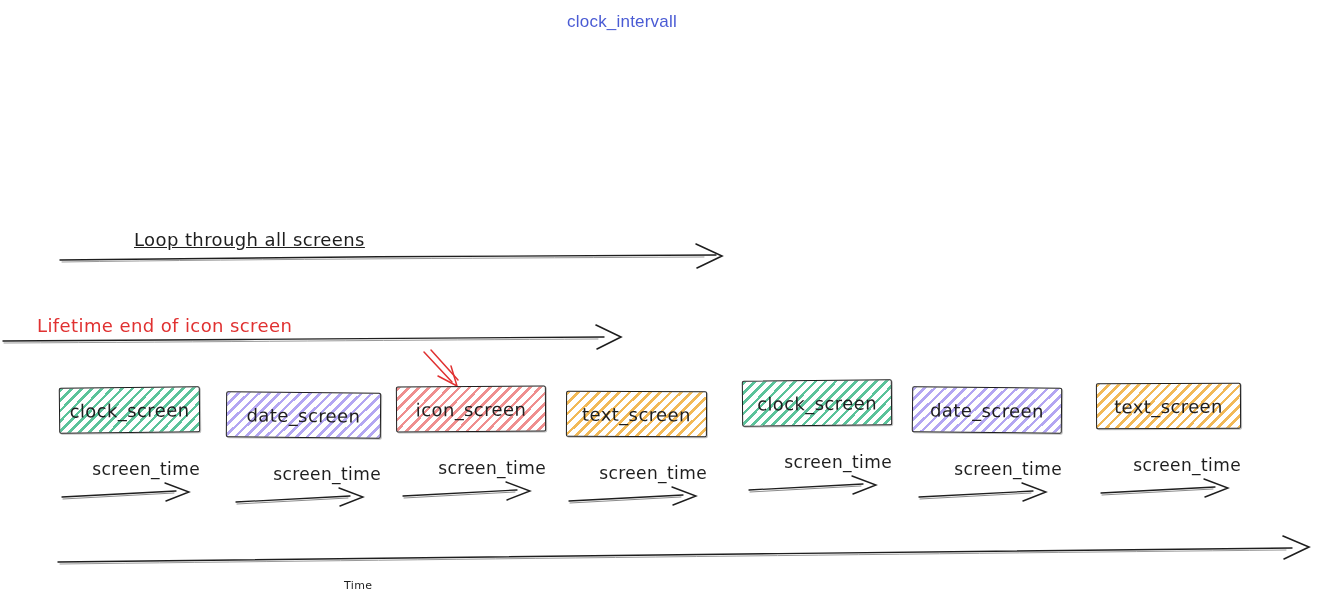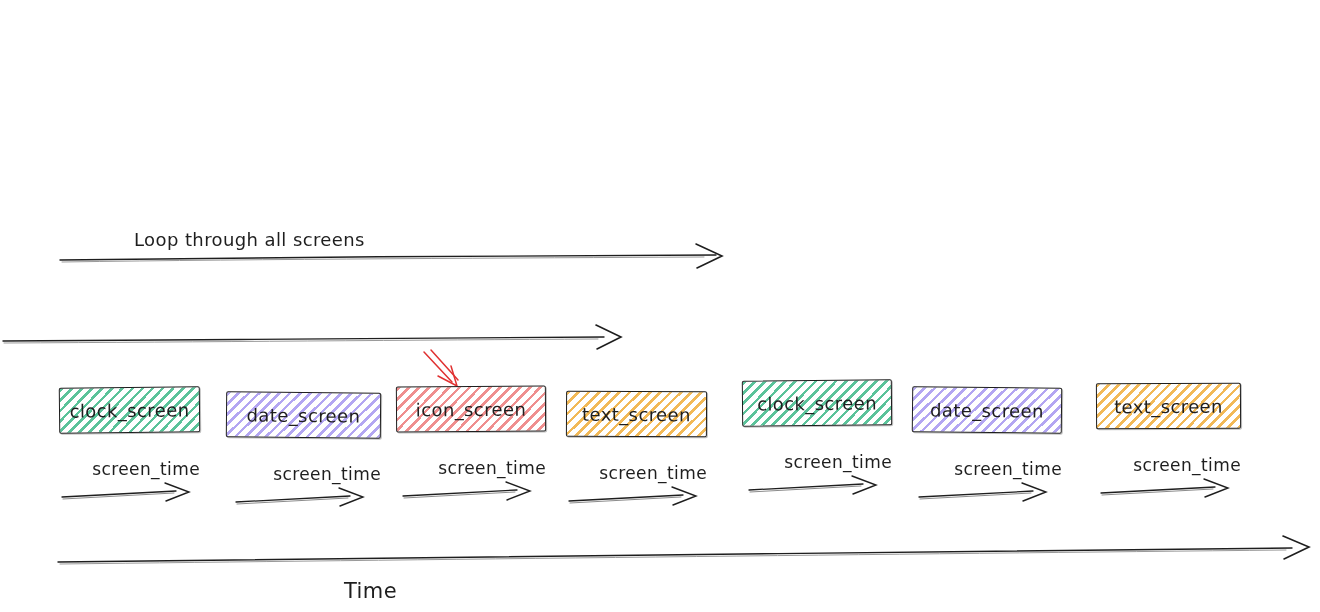--- a/index.html
+++ b/index.html
@@ -20,23 +20,23 @@
     font-size:17px;
     letter-spacing:0.2px;
   }
   
   .annot{
     position:absolute;
     font-size:18px;
     letter-spacing:0.4px;
     white-space:nowrap;
   }
-  .loop-label{left:134px;top:229px;}
+  .loop-label{left:134px;top:229px;text-decoration:underline;}
   .lifetime-label{left:37px;top:315px;}
-  .time-label{left:344px;top:579px;font-size:21px;}
+  .time-label{left:344px;top:579px;font-size:11px;}
   
   #arrows{
     position:absolute;left:0;top:0;width:1320px;height:612px;
     pointer-events:none;
   }
   
   .col{position:absolute;}
   .col-1{left:59px;top:387px;width:141px;}
   .col-2{left:226px;top:392px;width:155px;}
   .col-3{left:396px;top:386px;width:150px;}
@@ -71,22 +71,24 @@
     letter-spacing:0.4px;
     white-space:nowrap;
   }
   .st-arrow{display:block;margin:1px auto 0;}
 </style>
 </head>
 <body>
 
 <div id="canvas">
 
+  <div class="page-title" style="color: rgb(74, 91, 212);">clock_intervall</div>
 
   <div class="annot loop-label">Loop through all screens</div>
+  <div class="annot lifetime-label" style="color: rgb(224, 49, 49);">Lifetime end of icon screen</div>
   <div class="annot time-label">Time</div>
 
   <svg id="arrows" viewBox="0 0 1320 612" xmlns="http://www.w3.org/2000/svg">
 
     <g stroke="#1e1e1e" fill="none" stroke-linecap="round">
       <path d="M60 260 C 260 257, 520 256, 716 255" stroke-width="1.4"></path>
       <path d="M62 262 C 262 259, 520 258, 704 257" stroke="#9a9a9a" stroke-width="1"></path>
       <polyline points="696,244 722,256 697,268" stroke-width="1.6"></polyline>
     </g>
 

